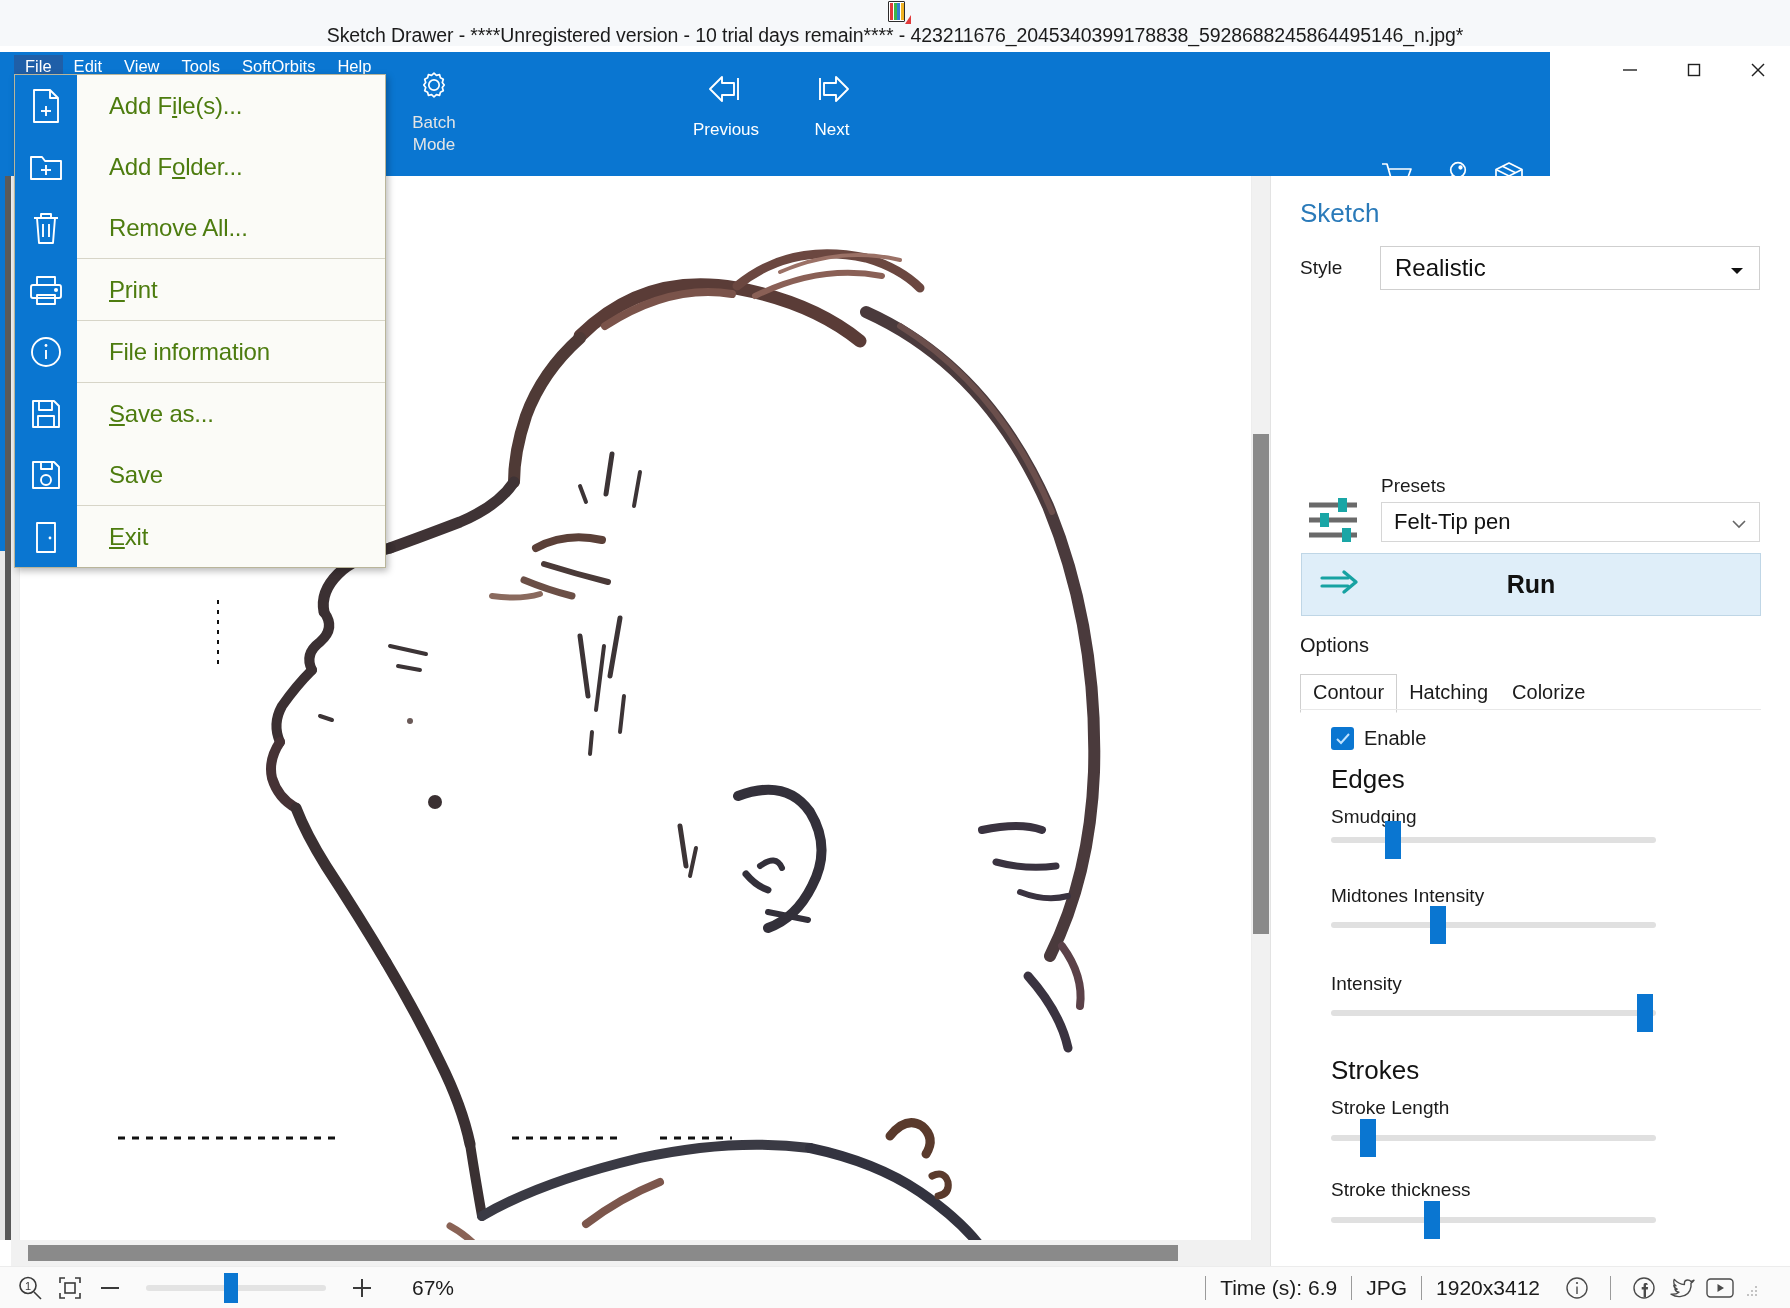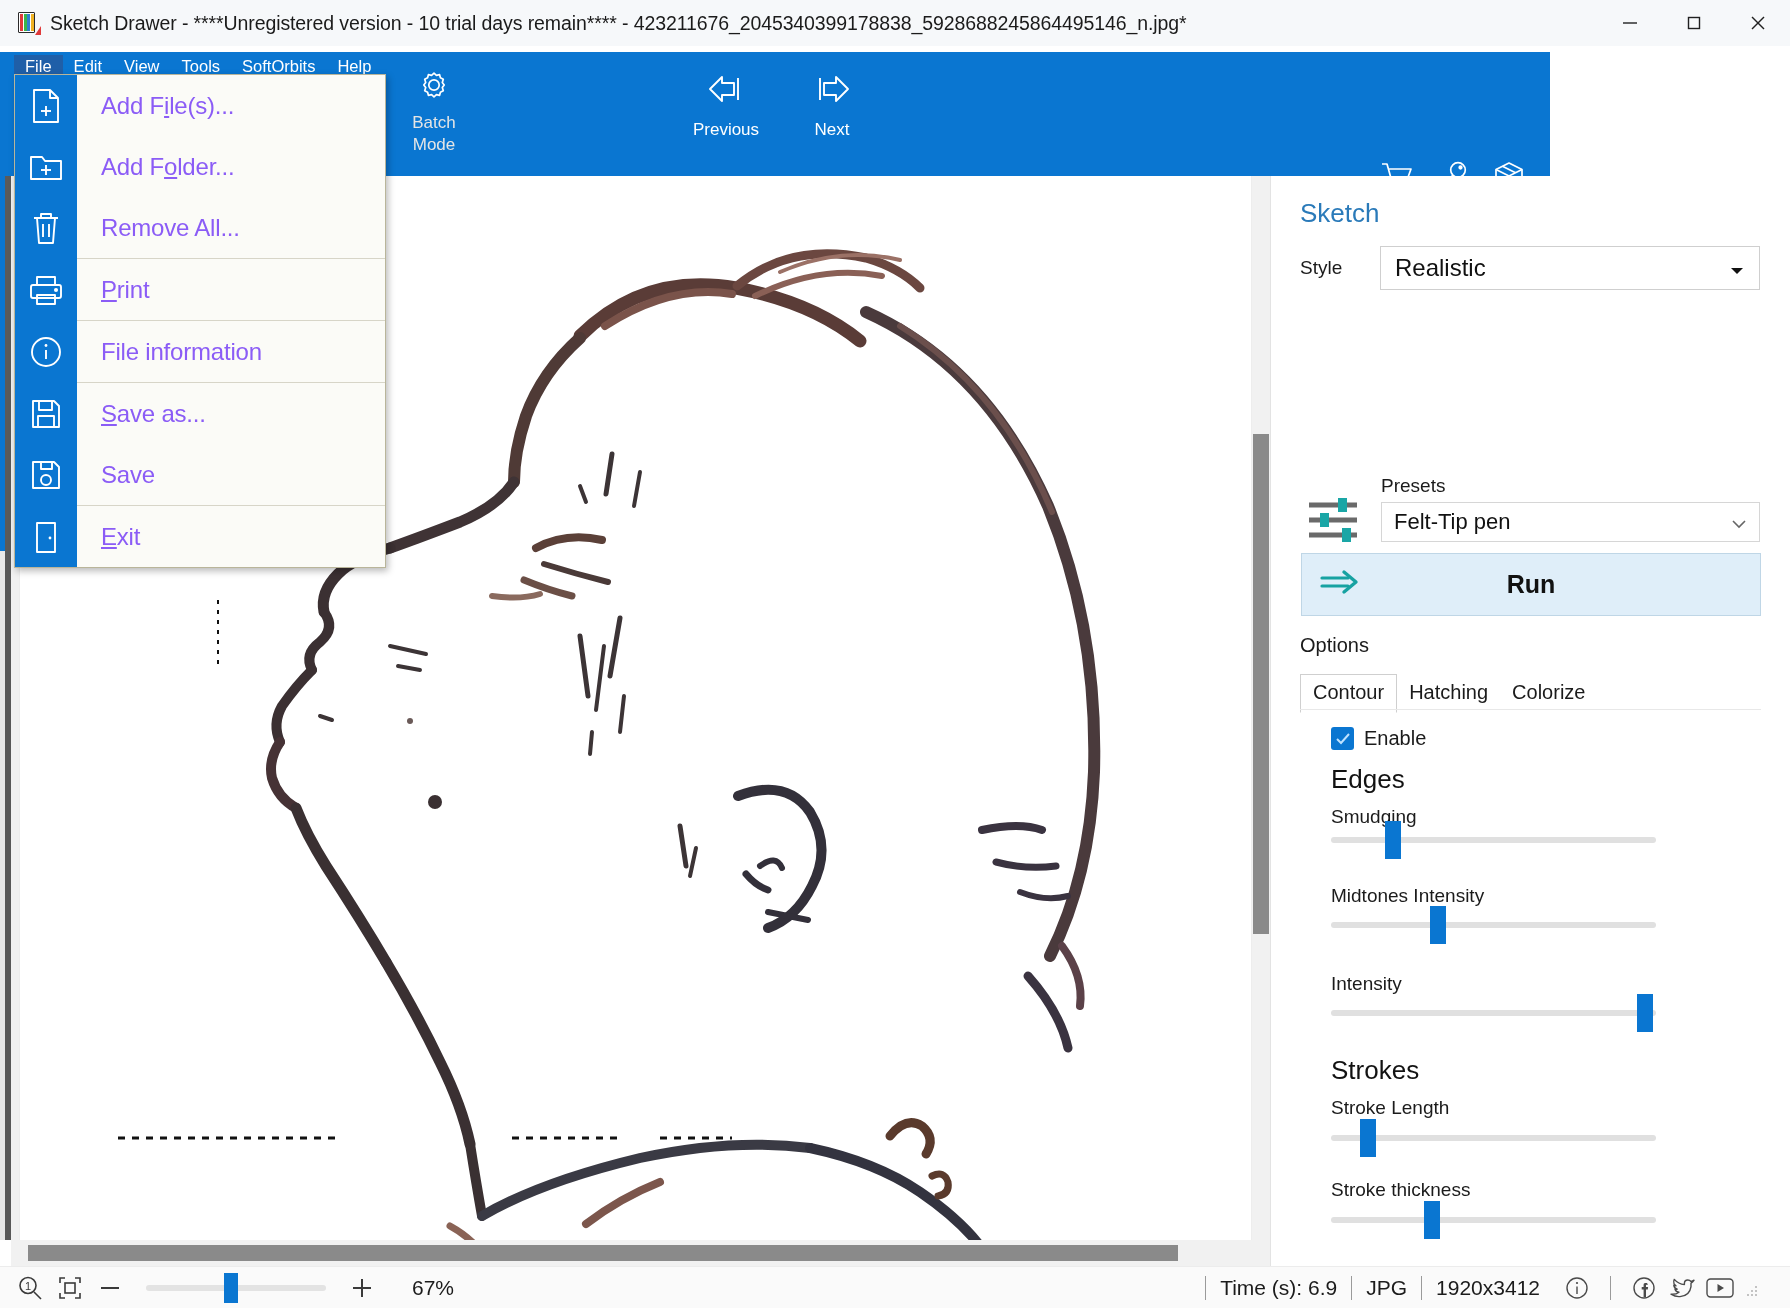--- a/index.html
+++ b/index.html
@@ -14,21 +14,21 @@
     position: relative;
     width: 1790px; height: 1308px;
     background: #ffffff;
     overflow: hidden;
   }
 
   
   .titlebar {
     position: absolute; top: 0; left: 0; width: 1790px; height: 46px;
     background: #f6f8fa;
-    display: flex; align-items: center;
+    display: flex; align-items: center; flex-direction: column;
   }
   .titlebar .appicon {
     width: 24px; height: 24px; margin-left: 16px; margin-right: 10px;
     position: relative; flex: 0 0 auto;
   }
   .appicon .sheet {
     position: absolute; left: 2px; top: 1px; width: 17px; height: 21px;
     background: #ffffff; border: 1.5px solid #2b2b2b; border-radius: 1px;
   }
   .appicon .stripe { position: absolute; width: 3px; height: 17px; top: 3px; }
@@ -91,21 +91,21 @@
     background: #0a76d1;
   }
   .mrow {
     position: relative; display: flex; align-items: center; height: 61px; z-index: 2;
   }
   .mrow .micon {
     width: 62px; height: 61px; flex: 0 0 auto;
     display: flex; align-items: center; justify-content: center; color: #ffffff;
   }
   .mrow .mlabel {
-    font-size: 24px; color: #8b5cf6; padding-left: 24px; white-space: nowrap;
+    font-size: 24px; color: #4d7c0f; padding-left: 32px; white-space: nowrap;
     letter-spacing: -0.2px;
   }
   .mrow .mlabel u { text-decoration: underline; text-underline-offset: 2px; }
   .msep { position: relative; height: 1px; background: #d7d5c8; margin-left: 62px; z-index: 2; }
 
   
   .leftstrip {
     position: absolute; left: 0; top: 176px; width: 11px; height: 1064px;
     background: #e9e9e9; border-right: 1px solid #dcdcdc;
   }

